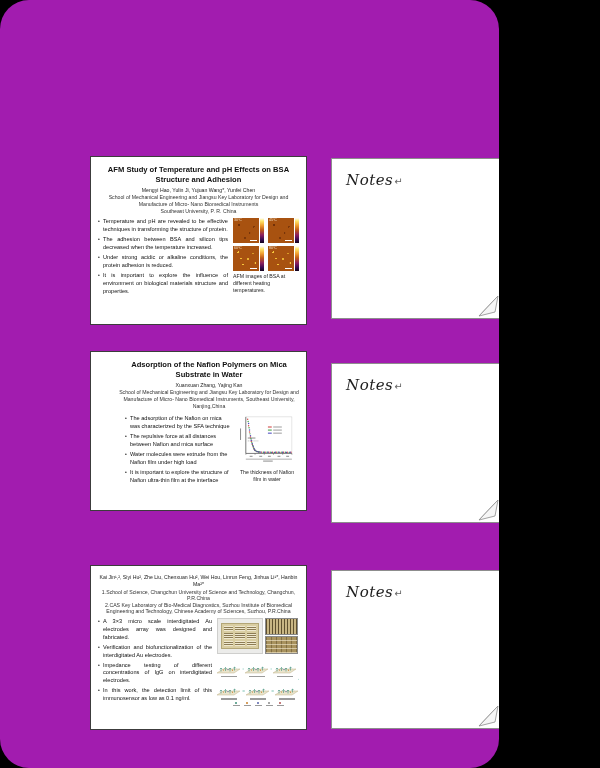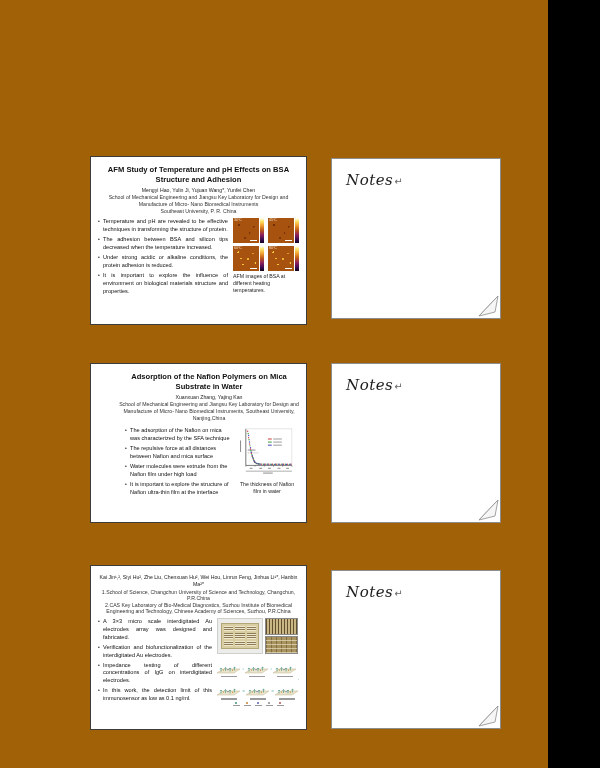--- a/index.html
+++ b/index.html
@@ -1,25 +1,25 @@
 <!DOCTYPE html>
 <html><head>
 <meta charset="utf-8">
 <style>
   html,body { margin:0; padding:0; background:#000; }
   #screen {
-    position:relative; width:548px; height:768px; background:#a16207;
-    font-family:"Liberation Sans", sans-serif; overflow:hidden;
+    position:relative; width:499px; height:768px; background:#a21caf;
+    font-family:"Liberation Sans", sans-serif; overflow:hidden;border-radius:29px;
   }
   .sheet { position:absolute; background:#fff; box-sizing:border-box; }
 
   
   .slide  { left:90px; width:217px; border:1px solid #3c3c3c; padding:8px 7px 4px 7px; }
   #slide1 { top:156px; height:169px; }
-  #slide2 { top:363px; height:160px;padding-left:28px; }
+  #slide2 { top:351px; height:160px;padding-left:28px; }
   #slide3 { top:565px; height:165px; }
 
   .slide-title { font-size:7.6px; font-weight:bold; color:#111; text-align:center; line-height:1.3; margin-bottom:2px; }
   .authors     { font-size:5.2px; color:#222; text-align:center; line-height:1.3; margin-bottom:1px; }
   .affil       { font-size:5.2px; color:#333; text-align:center; line-height:1.28; }
   .content-row { display:flex; gap:5px; margin-top:4px; }
   .bullet-col  { flex:1; min-width:0; }
   ul.bullets   { margin:0; padding:0; list-style:none; }
   ul.bullets li{ position:relative; font-size:5.6px; line-height:1.38; color:#111;
                  padding-left:5px; margin-bottom:2.5px; text-align:justify; }

